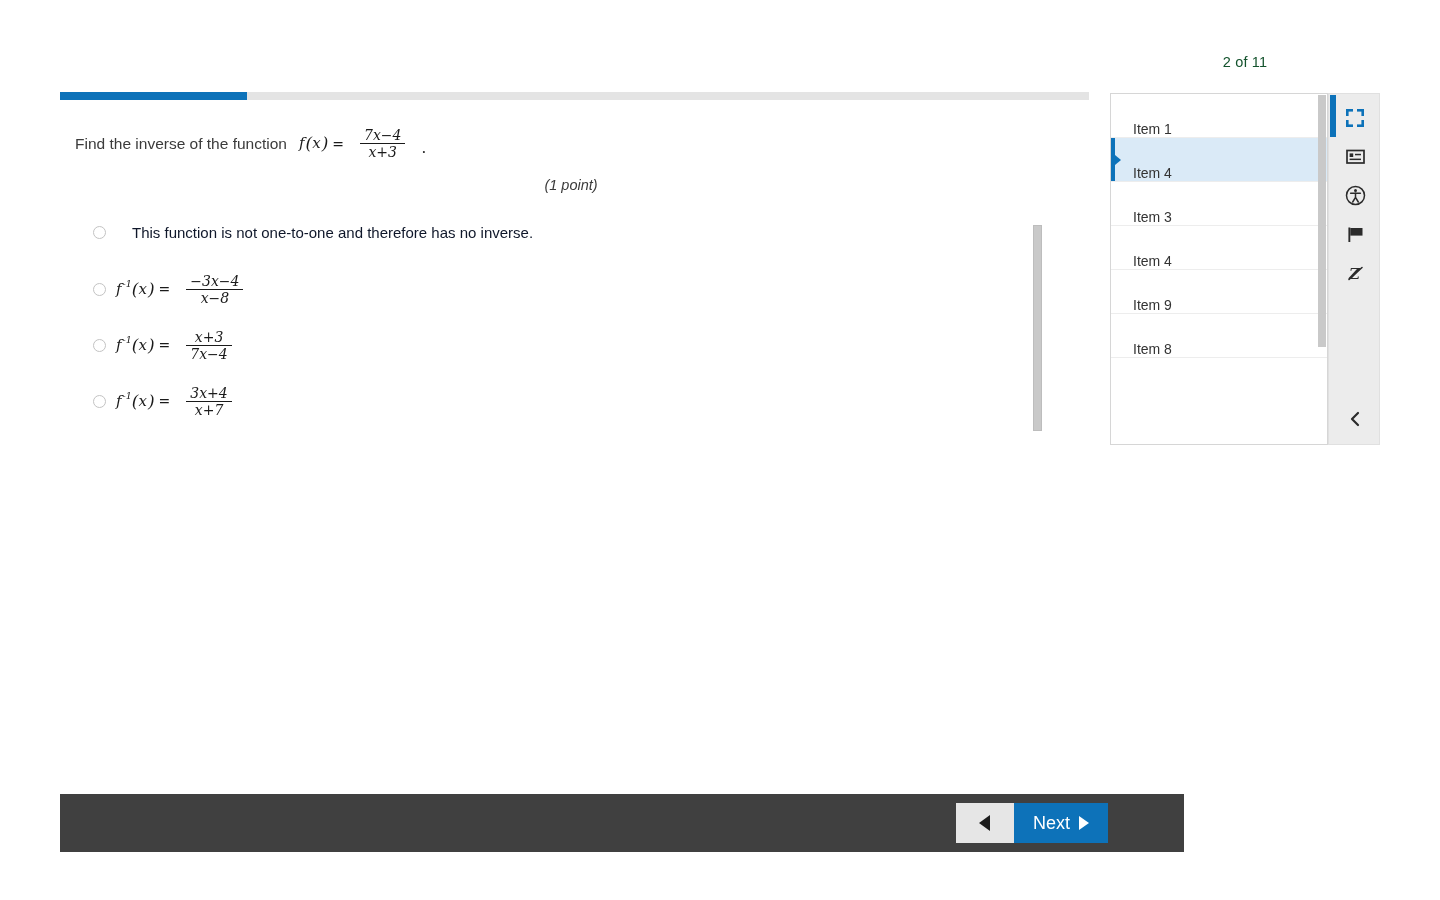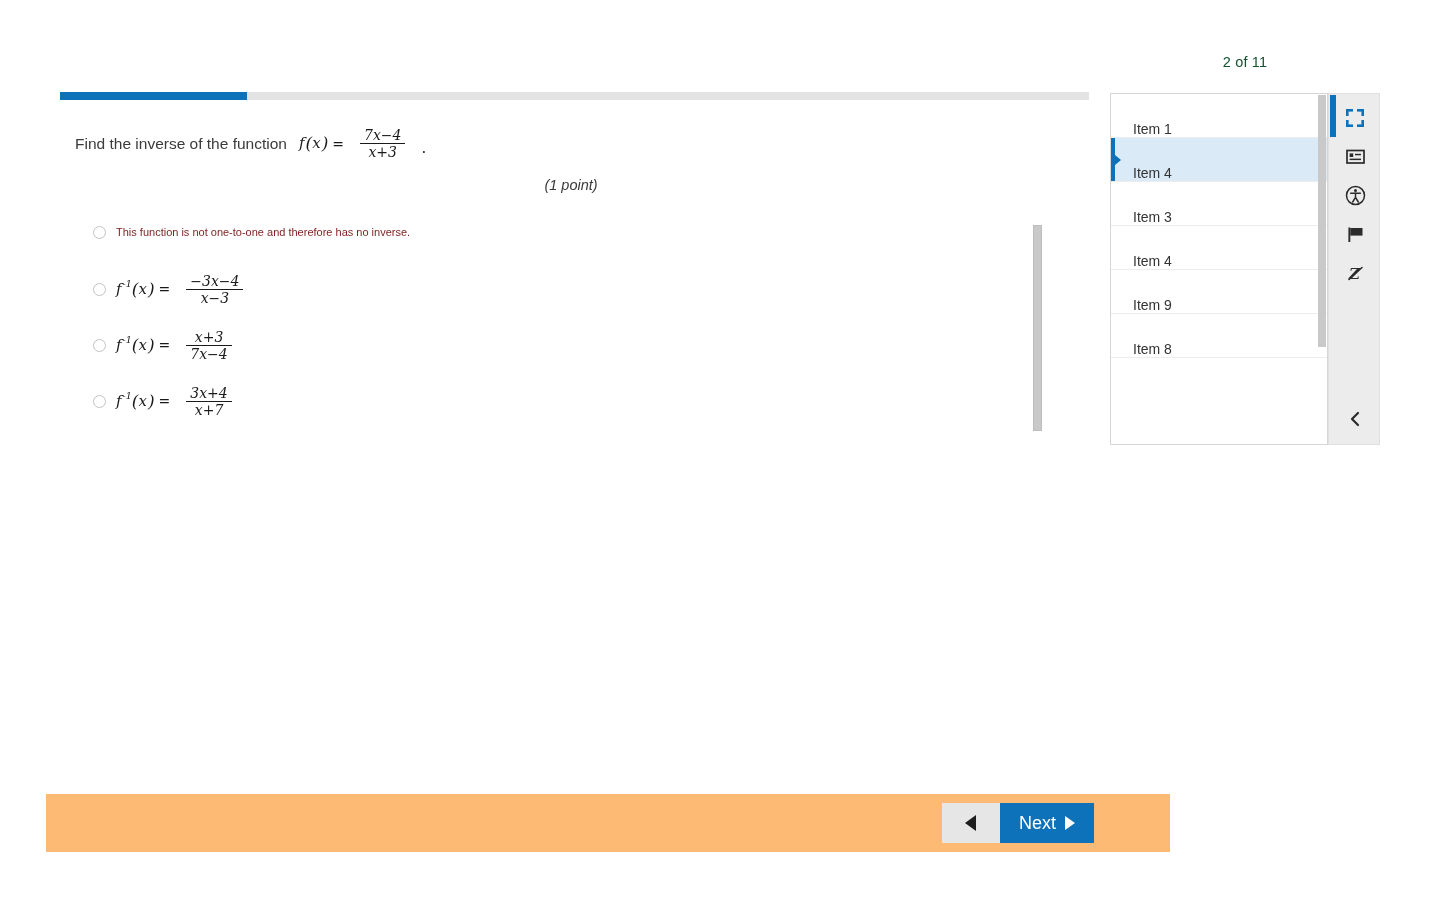--- a/index.html
+++ b/index.html
@@ -129,22 +129,23 @@
   .radio {
     width: 11px;
     height: 11px;
     border: 1px solid #c3c3c3;
     border-radius: 50%;
     background: #fff;
     flex: 0 0 auto;
     margin-right: 10px;
   }
   .option-text {
-    font-size: 11px;
-    color: #7f1d1d;
+    font-size: 15px;
+    color: #0f172a;
+    margin-left: 16px;
   }
 
   
   #content-scrollbar {
     position: absolute;
     left: 1033px;
     top: 225px;
     width: 9px;
     height: 206px;
     background: #c9c9c9;
@@ -237,25 +238,25 @@
     width: 52px;
     height: 34px;
     display: flex;
     align-items: center;
     justify-content: center;
   }
 
   
   #bottom-bar {
     position: absolute;
-    left: 46px;
+    left: 60px;
     top: 794px;
     width: 1124px;
     height: 58px;
-    background: #fdba74;
+    background: #404040;
   }
   #nav-buttons {
     position: absolute;
     right: 76px;
     top: 9px;
     display: flex;
     align-items: center;
   }
   #prev-button {
     width: 58px;
@@ -336,21 +337,21 @@
       <span class="math">
         <span class="fn">f</span>
           <span class="sup">-1</span>
           <span class="paren">(</span>
           <span class="fn">x</span>
           <span class="paren">)</span>
         <span class="eq">=</span>
         <span class="frac">
           <span class="num">−3x−4</span>
           <span class="bar"></span>
-          <span class="den">x−3</span>
+          <span class="den">x−8</span>
         </span>
       </span>
     </div>
 
     <div class="option-row tall">
       <span class="radio"></span>
       <span class="math">
         <span class="fn">f</span>
           <span class="sup">-1</span>
           <span class="paren">(</span>

